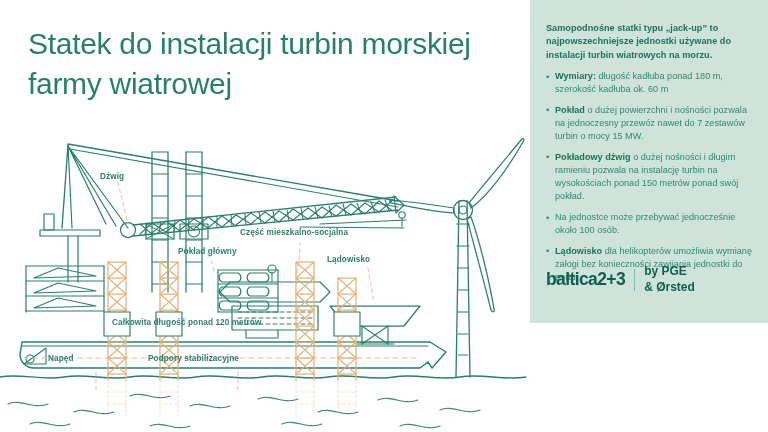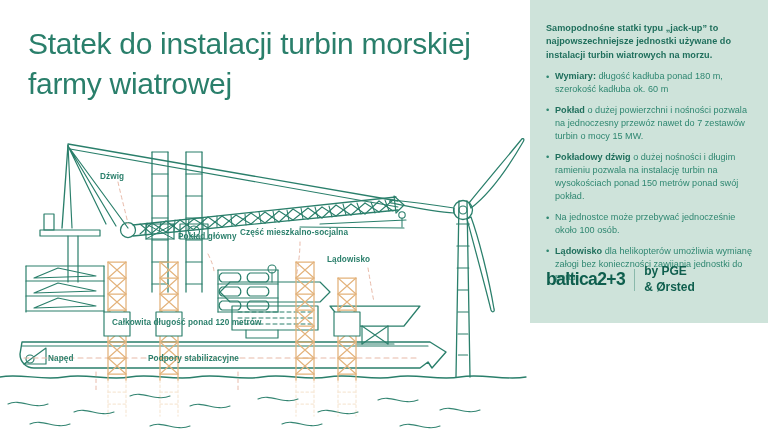--- a/index.html
+++ b/index.html
@@ -20,21 +20,21 @@
     font-size:30px; line-height:1.33; font-weight:400;
     color:#2a7f6b; letter-spacing:-0.3px;
   }
   #illo { position:absolute; left:0; top:96px; width:530px; height:336px; }
 
   .diaglabel {
     position:absolute; color:#2a7f6b; font-size:8.2px;
     font-weight:700; letter-spacing:0.1px; white-space:nowrap;
   }
   #lbl-crane   { left:100px; top:172px; }
-  #lbl-deck    { left:178px; top:232px; }
+  #lbl-deck    { left:178px; top:247px; }
   #lbl-accom   { left:240px; top:228px; }
   #lbl-heli    { left:327px; top:255px; }
   #lbl-length  { left:112px; top:318px; }
   #lbl-prop    { left:48px;  top:354px;text-align:right; }
   #lbl-legs    { left:148px; top:354px; }
 
   
   #right {
     position:relative; width:238px; height:323px; flex:0 0 238px;
     background:#cee3da; padding:22px 14px 0 16px;

